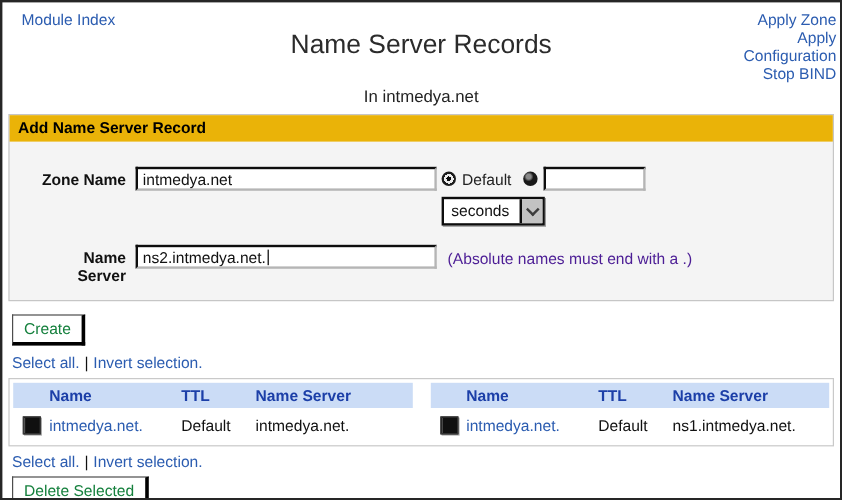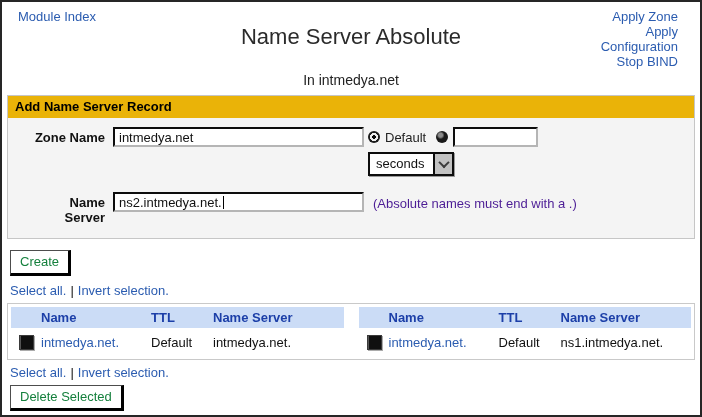--- a/index.html
+++ b/index.html
@@ -4,27 +4,27 @@
 <style>
   html,body{margin:0;padding:0;background:#e8e8e8;}
   .page{
     width:702px;height:417px;box-sizing:border-box;
     border:2px solid #262626;background:#ffffff;
     font-family:"Liberation Sans","DejaVu Sans",sans-serif;
     font-size:13px;color:#111;position:relative;overflow:hidden;
   }
   a.lnk{color:#2b5cb0;text-decoration:none;cursor:pointer;}
   .top-left{position:absolute;left:16px;top:7px;}
-  .top-right{position:absolute;right:22px;top:7px;text-align:right;line-height:15px;display:flex;flex-direction:column;}
+  .top-right{position:absolute;right:3px;top:7px;text-align:right;line-height:15px;display:flex;flex-direction:column;}
   .title{text-align:center;padding-top:22px;font-size:22px;color:#2b2b2b;}
   .subtitle{text-align:center;margin-top:22px;font-size:14px;color:#222;}
 
   .panel{margin:7px 5px 0 5px;border:1px solid #c6c6c6;background:#f4f4f4;}
   .panel-header{background:#eab308;font-weight:bold;padding:3px 7px 4px;color:#000;}
-  .form-body{padding:9px 10px 13px 17px;}
+  .form-body{padding:21px 10px 13px 17px;}
   .frow{display:flex;align-items:flex-start;}
   .frow2{margin-top:16px;}
   .lbl{width:80px;text-align:right;font-weight:bold;padding-top:3px;line-height:15px;flex:none;}
   .inp{
     background:#fff;border:2px solid;border-color:#0d0d0d #b5b5b5 #b5b5b5 #0d0d0d;
     height:20px;box-sizing:border-box;padding:1px 4px;font-size:13px;
     display:flex;align-items:center;overflow:hidden;white-space:nowrap;
   }
   .inp-zone{width:251px;margin-left:8px;}
   .inp-ns{width:251px;margin-left:8px;}
@@ -70,21 +70,21 @@
 <div class="page">
 
   <a class="lnk top-left">Module Index</a>
   <div class="top-right">
     <a class="lnk">Apply Zone</a>
     <a class="lnk">Apply</a>
     <a class="lnk">Configuration</a>
     <a class="lnk">Stop BIND</a>
   </div>
 
-  <div class="title">Name Server Absolute</div>
+  <div class="title">Name Server Records</div>
   <div class="subtitle">In intmedya.net</div>
 
   <div class="panel">
     <div class="panel-header">Add Name Server Record</div>
     <div class="form-body">
 
       <div class="frow">
         <div class="lbl">Zone Name</div>
         <div class="inp inp-zone">
           <span>intmedya.net</span>

